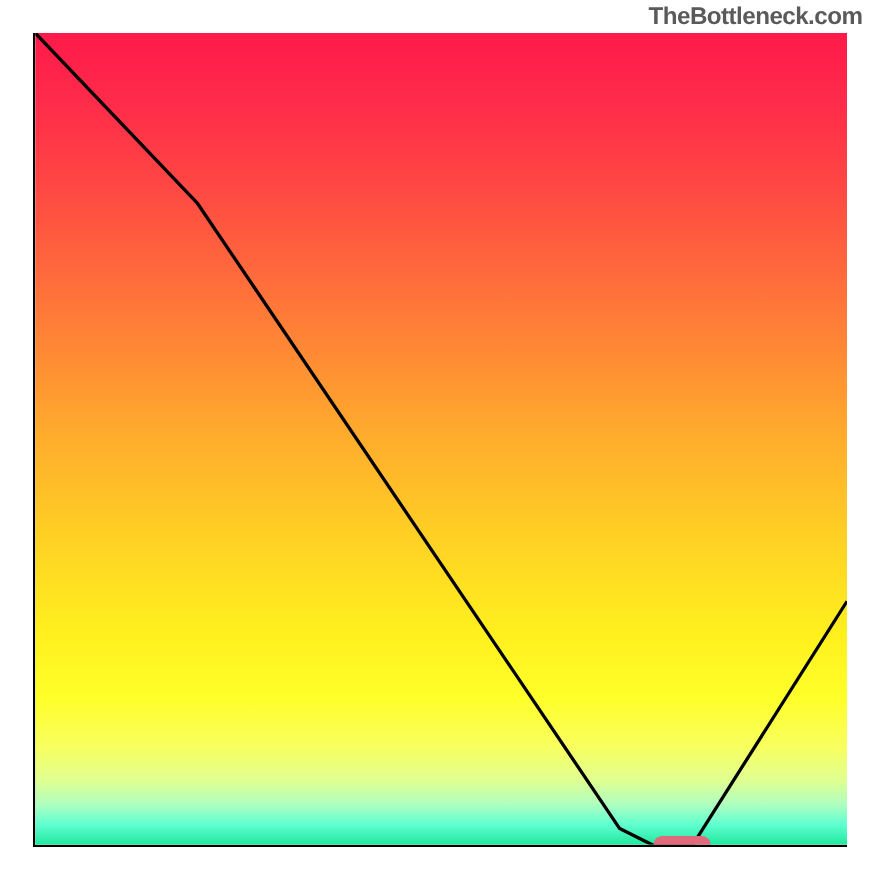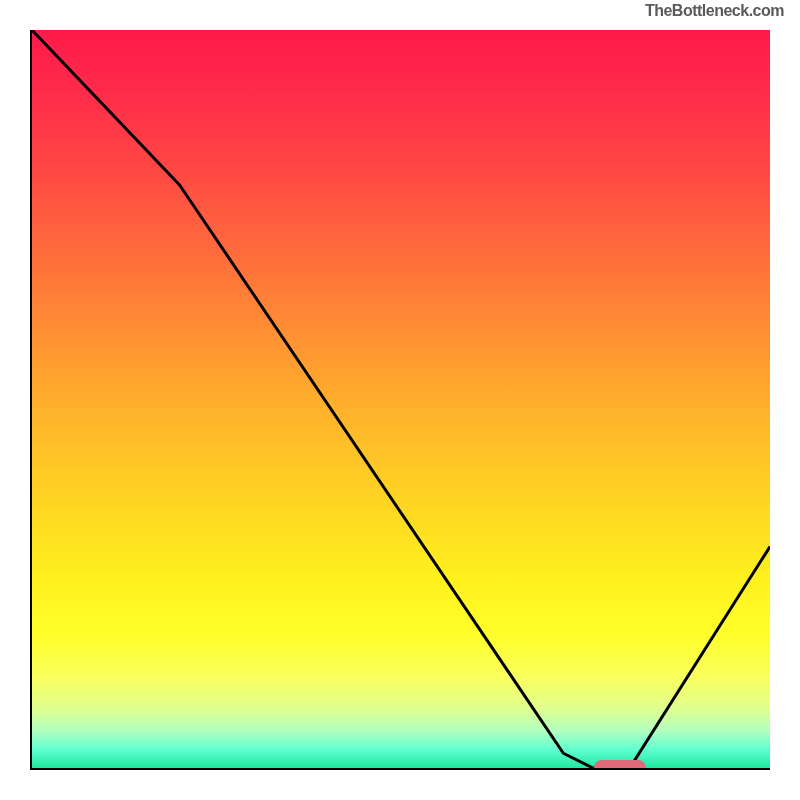--- a/index.html
+++ b/index.html
@@ -7,21 +7,21 @@
     width: 800px;
     height: 800px;
     background: #ffffff;
     font-family: Arial, sans-serif;
     position: relative;
   }
   .watermark {
     position: absolute;
     top: 2px;
     right: 16px;
-    font-size: 16px;
+    font-size: 22px;
     font-weight: bold;
     color: #5a5a5a;
     letter-spacing: -0.5px;
   }
   .chart-area {
     position: absolute;
     top: 30px;
     left: 30px;
     width: 740px;
     height: 740px;

